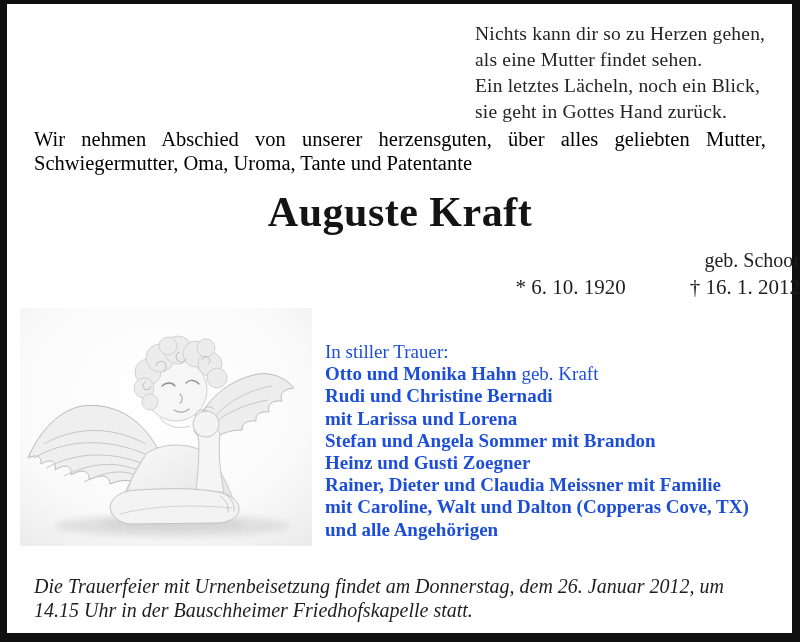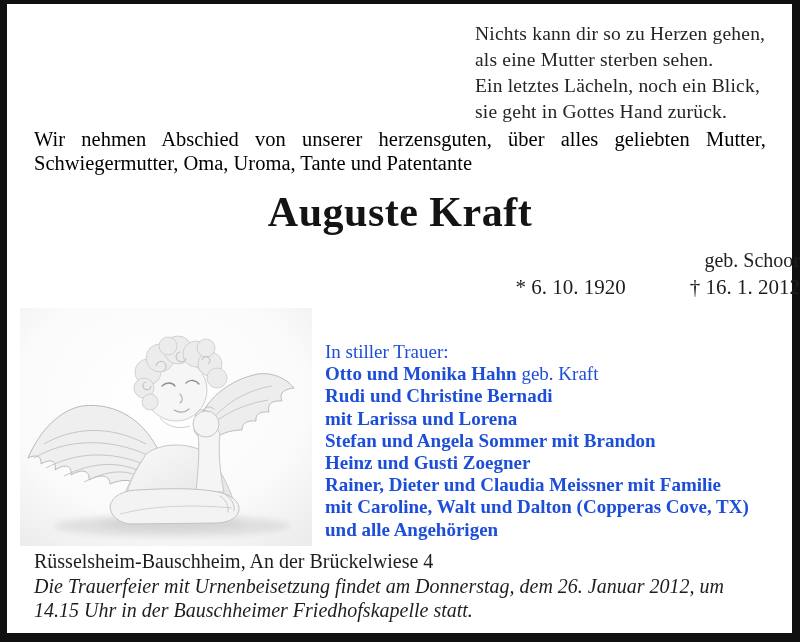--- a/index.html
+++ b/index.html
@@ -53,21 +53,21 @@
   }
 </style>
 </head>
 <body>
 
 <div class="page">
   <div class="frame"></div>
 
   <div class="poem">
     <div>Nichts kann dir so zu Herzen gehen,</div>
-    <div>als eine Mutter sterben sehen.</div>
+    <div>als eine Mutter findet sehen.</div>
     <div>Ein letztes Lächeln, noch ein Blick,</div>
     <div>sie geht in Gottes Hand zurück.</div>
   </div>
 
   <div class="intro">
     <div class="justify">Wir nehmen Abschied von unserer herzensguten, über alles geliebten Mutter,</div>
     <div>Schwiegermutter, Oma, Uroma, Tante und Patentante</div>
   </div>
 
   <div class="name">Auguste Kraft</div>
@@ -168,19 +168,18 @@
     <div><span class="m-bold">Otto und Monika Hahn</span><span> geb. Kraft</span></div>
     <div><span class="m-bold">Rudi und Christine Bernadi</span><span></span></div>
     <div><span class="m-bold">mit Larissa und Lorena</span><span></span></div>
     <div><span class="m-bold">Stefan und Angela Sommer mit Brandon</span><span></span></div>
     <div><span class="m-bold">Heinz und Gusti Zoegner</span><span></span></div>
     <div><span class="m-bold">Rainer, Dieter und Claudia Meissner mit Familie</span><span></span></div>
     <div><span class="m-bold">mit Caroline, Walt und Dalton (Copperas Cove, TX)</span><span></span></div>
     <div><span class="m-bold">und alle Angehörigen</span><span></span></div>
   </div>
 
-  <div class="address">Rüsselsheim-Bauschheim, An der Brückelwiese 4</div>
 
   <div class="funeral">
     <div>Die Trauerfeier mit Urnenbeisetzung findet am Donnerstag, dem 26. Januar 2012, um</div>
     <div>14.15 Uhr in der Bauschheimer Friedhofskapelle statt.</div>
   </div>
 </div>
 
 </body></html>

